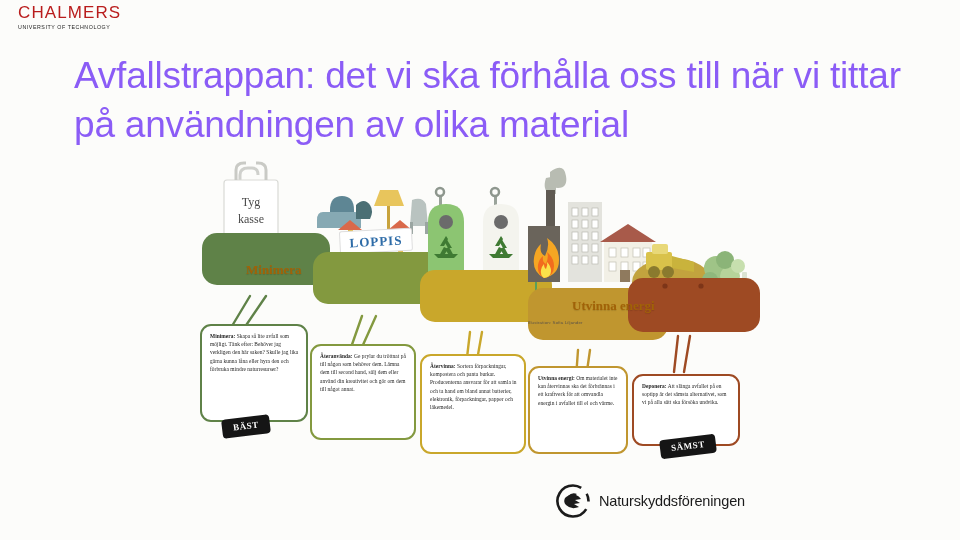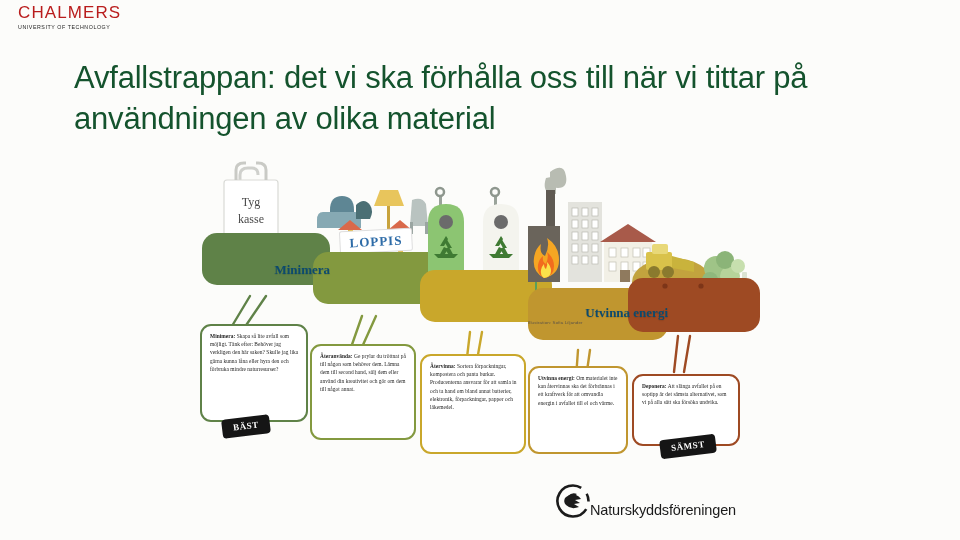--- a/index.html
+++ b/index.html
@@ -31,49 +31,50 @@
     letter-spacing: 0.55px;
     color: #222;
     margin-top: 2px;
     transform: scaleX(1.02);
     transform-origin: left;
   }
 
   
   #slide-title {
     position: absolute;
-    left: 74px; top: 36px;
+    left: 74px; top: 26px;
     width: 860px;
     font-family: "Liberation Sans", sans-serif;
-    font-size: 31px;
+    font-size: 37px;
     font-weight: 400;
-    color: #14532d;
+    color: #8b5cf6;
     line-height: 1.33;
     letter-spacing: -0.2px;
   }
 
   
   #stair-graphic {
     position: absolute;
     left: 180px; top: 160px;
     width: 600px; height: 320px;
   }
 
   .step {
     position: absolute;
     border-radius: 14px;
-    color: #0c4a6e;
+    color: #a16207;
     font-family: "Liberation Serif", serif;
     font-weight: bold;
     display: flex;
     align-items: flex-end;
-    justify-content: flex-end;
+    justify-content: flex-start;
     padding-bottom: 7px;
     text-shadow: 0 1px 1px rgba(0,0,0,0.12);
     white-space: nowrap;
+    padding-left: 44px;
   }
 
   
   .bubble {
     position: absolute;
     background: #ffffff;
     border-style: solid;
     border-width: 2.2px;
     border-radius: 11px;
     padding: 6px 7px 5px 8px;
@@ -106,21 +107,21 @@
     font-family: "Liberation Sans", sans-serif;
     font-size: 4.4px;
     color: #5a5247;
     letter-spacing: 0.15px;
   }
 
   
   #nsf-logo {
     position: absolute;
     left: 556px; top: 484px;
-    display: flex; align-items: flex-end; 
+    display: flex; align-items: center; gap: 9px;
   }
   #nsf-logo .nsf-text {
     font-family: "Liberation Sans", sans-serif;
     font-size: 14.5px;
     color: #1b1b1b;
     letter-spacing: -0.15px;
   }
 </style>
 </head>
 <body>
@@ -290,21 +291,21 @@
       <path d="M410 190 L406 218" stroke="#c0962f" stroke-width="2.4"></path>
       <path d="M498 176 L494 212" stroke="#9e4a23" stroke-width="2.4"></path>
       <path d="M510 176 L504 212" stroke="#9e4a23" stroke-width="2.4"></path>
     </g>
   </svg>
 
   
   <div class="step" style="left:22px; top:73px; width:128px; height:52px; background:transparent; font-size:13px;">
     <span>Minimera</span>
   </div>
-  <div class="step" style="left:348px; top:124px; width:140px; height:44px; background:transparent; font-size:13px;">
+  <div class="step" style="left:348px; top:117px; width:140px; height:44px; background:transparent; font-size:13px;">
     <span>Utvinna energi</span>
   </div>
 </div>
 
 <div id="illustrator-credit">Illustration: Sofia Liljander</div>
 
 <div class="bubble" style="left:200px; top:324px; width:108px; height:98px; border-color:#5f8248;">
   <b>Minimera:</b> 
   <span>Skapa så lite avfall som möjligt. Tänk efter: Behöver jag verkligen den här saken? Skulle jag lika gärna kunna låna eller hyra den och förbruka mindre naturresurser?</span>
 </div>

